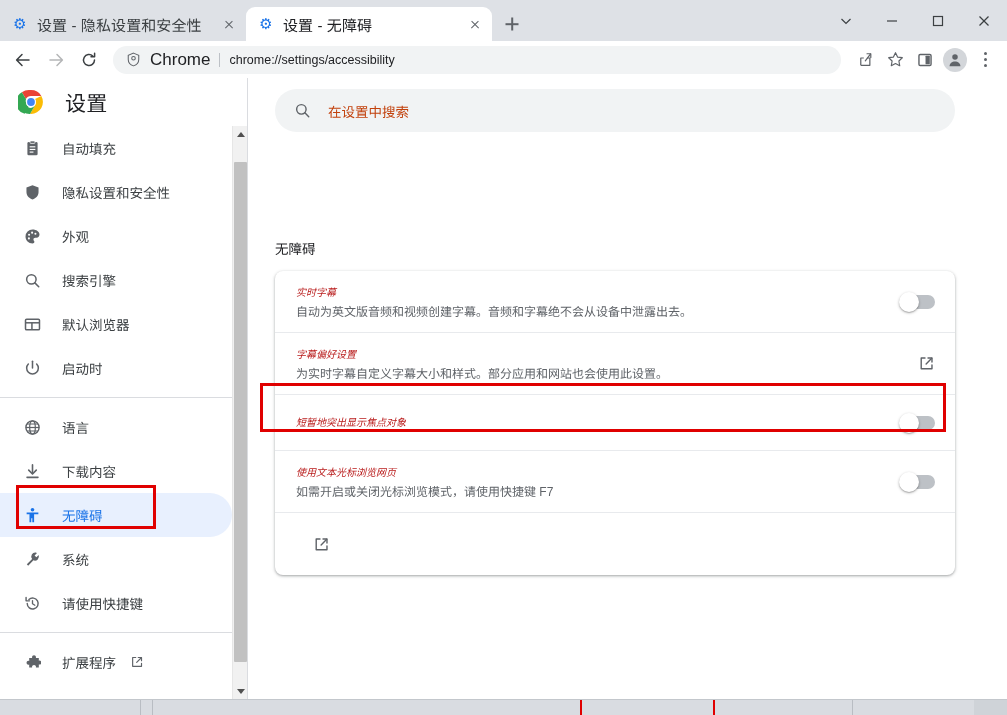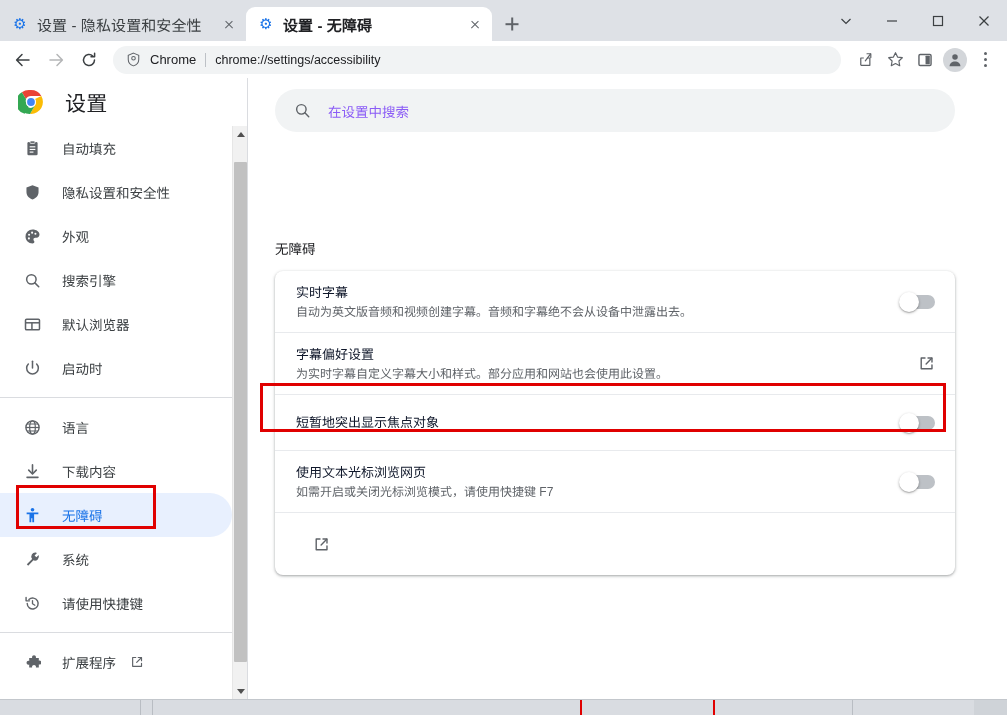--- a/index.html
+++ b/index.html
@@ -63,21 +63,21 @@
 
   .tab-title {
     flex: 1 1 auto;
     font-size: 15px;
     color: #3c4043;
     white-space: nowrap;
     overflow: hidden;
     text-overflow: ellipsis;
     letter-spacing: .1px;
   }
-  .tab.active .tab-title { color: #202124; font-weight: bold; }
+  .tab.active .tab-title { color: #202124; }
 
   .tab-close {
     flex: 0 0 18px;
     width: 18px; height: 18px;
     margin-left: 6px;
     border-radius: 50%;
     position: relative;
     cursor: pointer;
   }
   .tab-close::before, .tab-close::after {
@@ -153,21 +153,21 @@
     padding: 0 12px;
     cursor: text;
   }
   .omni-icon {
     width: 16px; height: 16px;
     margin-right: 9px;
     flex: 0 0 16px;
     display: flex; align-items: center; justify-content: center;
   }
   .omni-chip {
-    font-size: 13px;
+    font-size: 17px;
     color: #202124;
     white-space: nowrap;
   }
   .omni-sep {
     width: 1px; height: 14px;
     background: #bdc1c6;
     margin: 0 9px;
     flex: 0 0 1px;
   }
   .omni-url {
@@ -338,21 +338,21 @@
   }
   .searchbar .sicon {
     width: 18px; height: 18px;
     flex: 0 0 18px;
     margin-right: 17px;
     color: #5f6368;
     display: flex; align-items: center; justify-content: center;
   }
   .search-ph {
     font-size: 13.5px;
-    color: #8b5cf6;
+    color: #c2410c;
   }
 
   .section-title {
     position: absolute;
     left: 27px; top: 160px;
     font-size: 13.5px;
     color: #202124;
   }
 
   .card {
@@ -371,23 +371,24 @@
     padding: 0 20px 0 21px;
     min-height: 56px;
     border-bottom: 1px solid #e8eaed;
     position: relative;
   }
   .row:last-child { border-bottom: none; }
   .row.tall { min-height: 62px; }
 
   .row-text { flex: 1 1 auto; padding: 11px 0; }
   .row-title {
-    font-size: 13px;
-    color: #0f172a;
+    font-size: 10px;
+    color: #b91c1c;
     line-height: 19px;
+    font-style: italic;
   }
   .row-sub {
     font-size: 12px;
     color: #5f6368;
     line-height: 18px;
     margin-top: 1px;
   }
 
   .row-ctl {
     flex: 0 0 auto;

